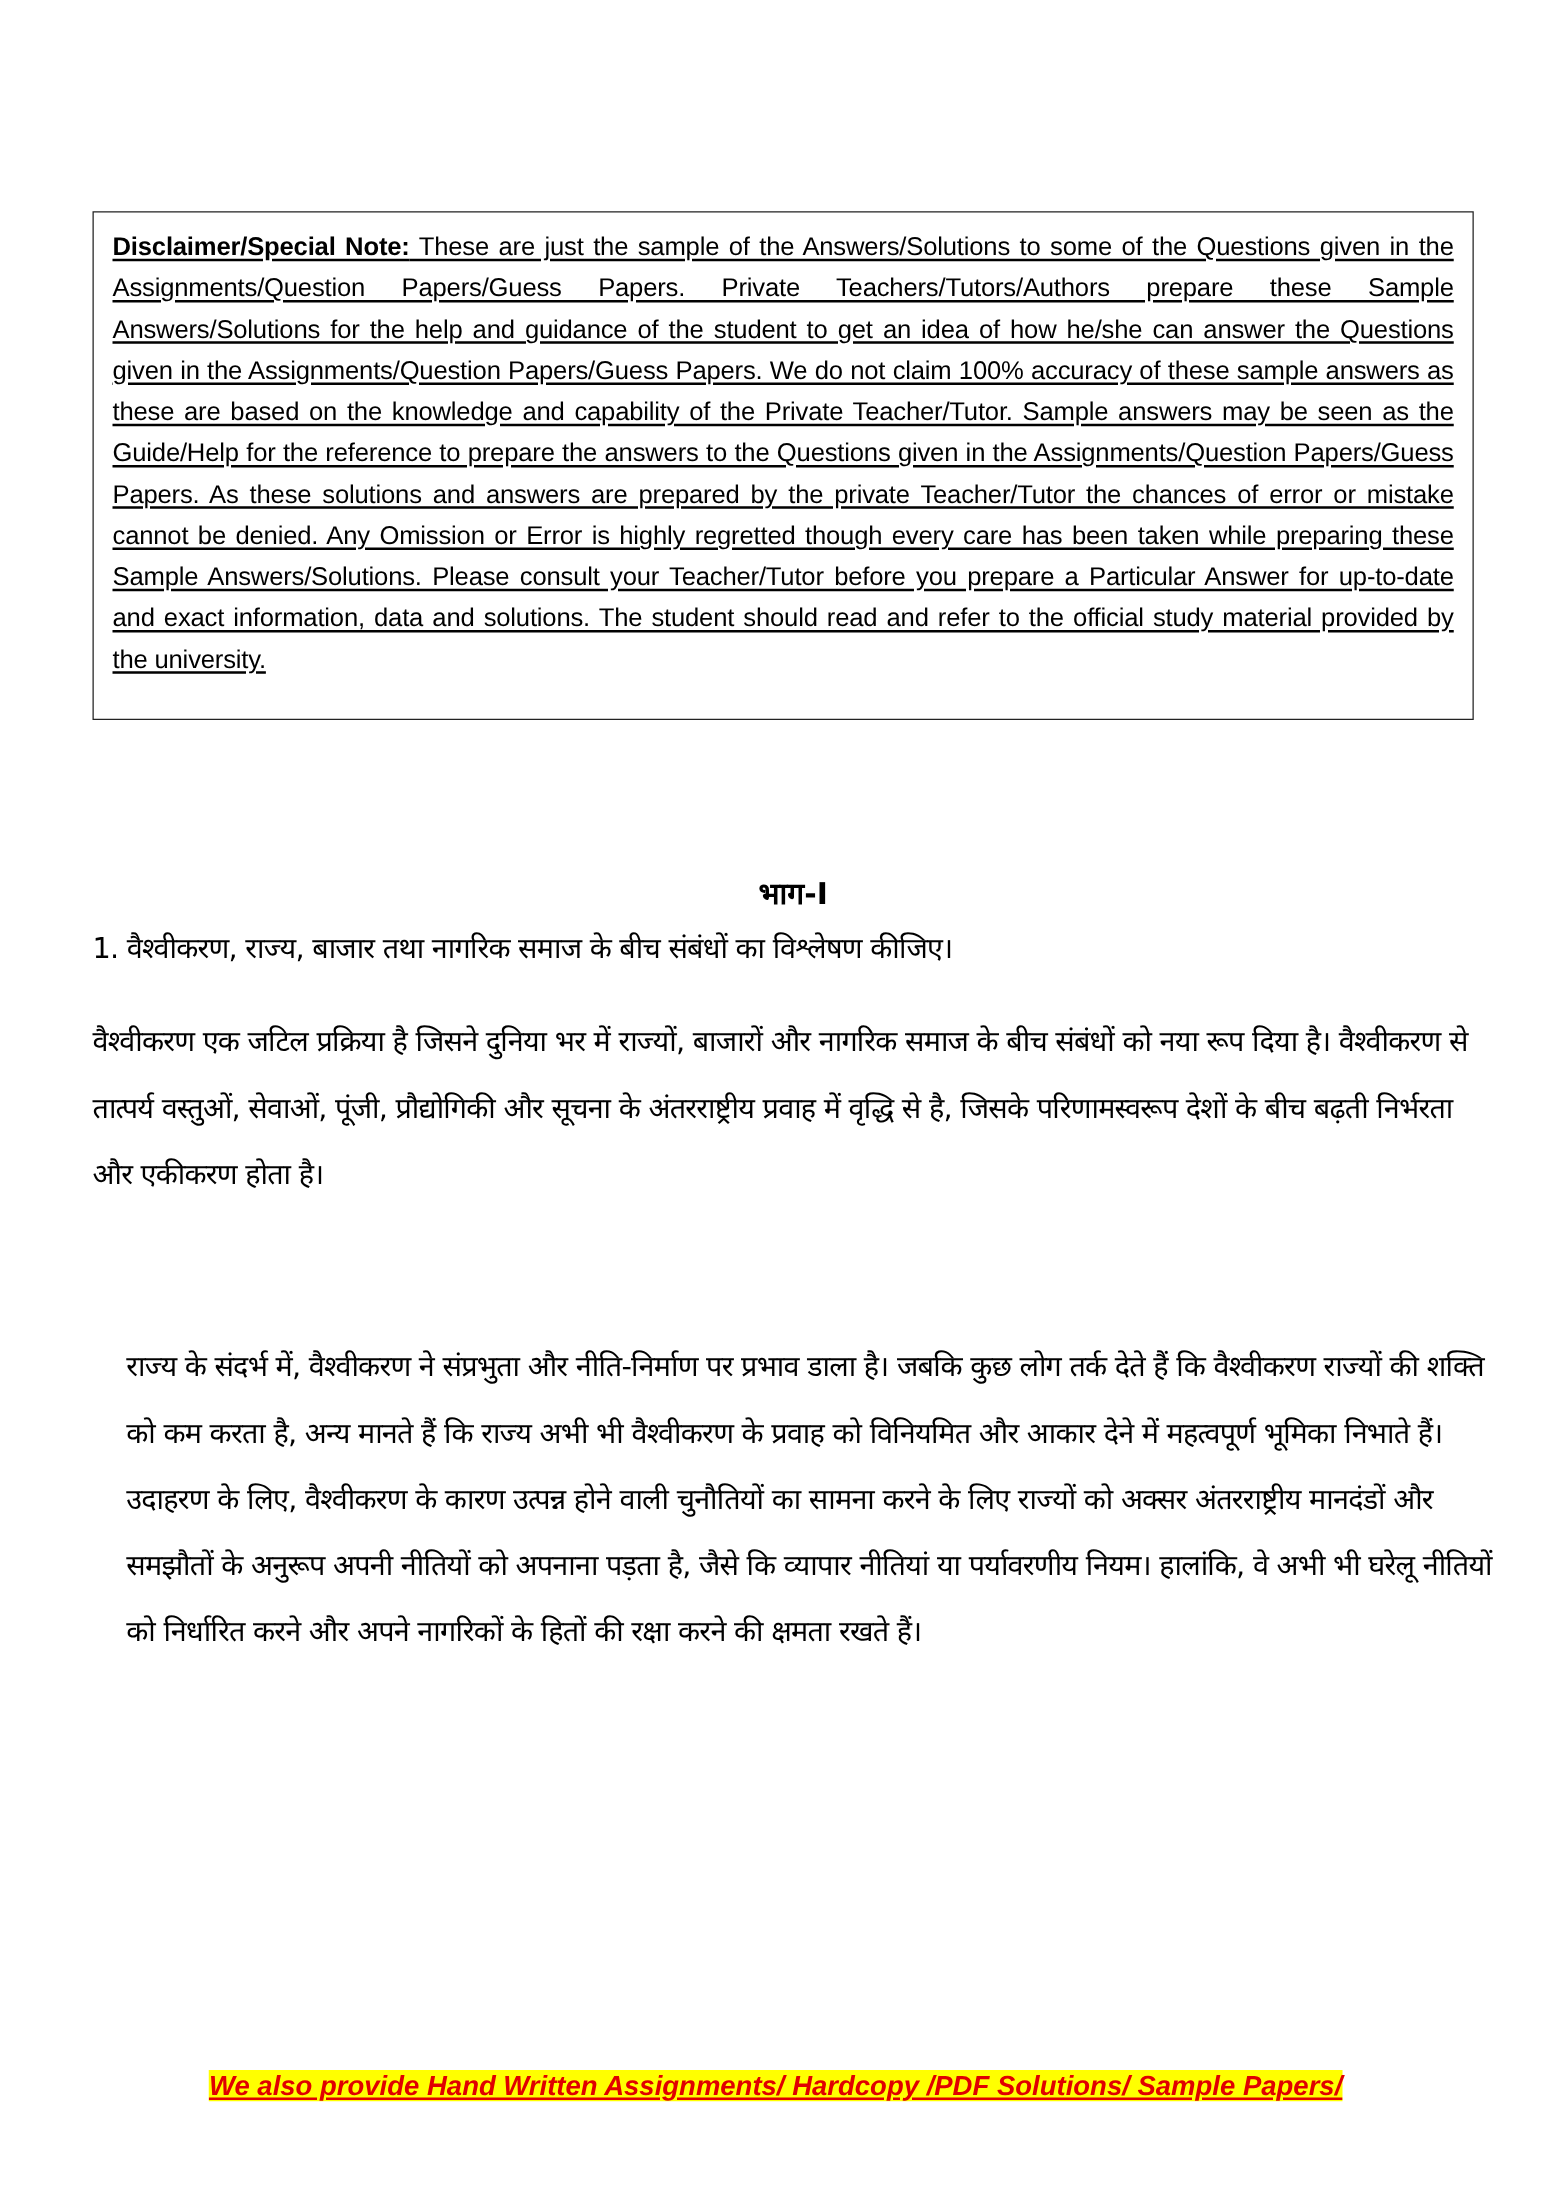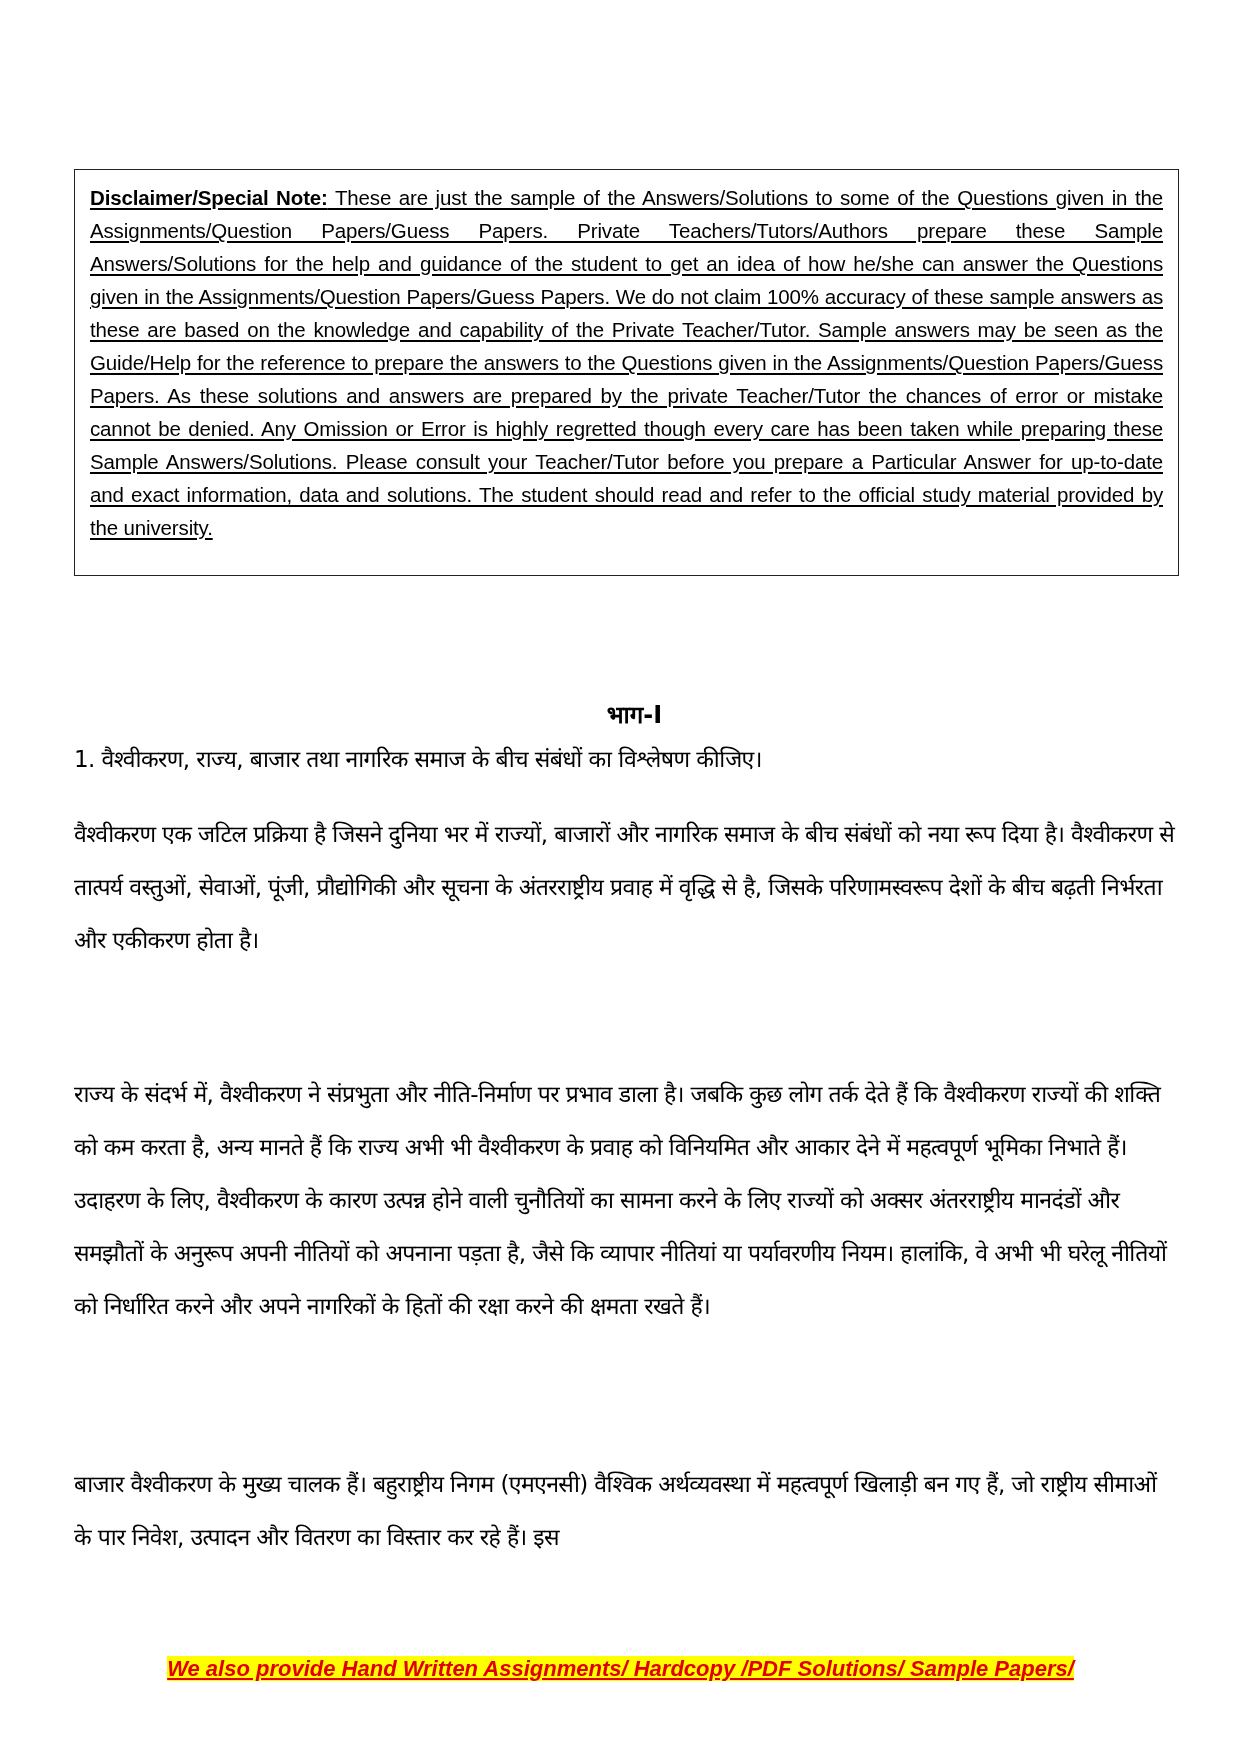--- a/index.html
+++ b/index.html
@@ -19,21 +19,21 @@
     position: absolute; left: 0; width: 1241px; top: 697px; text-align: center;
     font-size: 24px; font-weight: bold; font-family: "DejaVu Sans", sans-serif; padding-left: 14px;
   }
   .hindi {
     position: absolute; left: 74px; width: 1105px;
     font-family: "DejaVu Sans", sans-serif; font-size: 23px; line-height: 53px; margin: 0;
     letter-spacing: -0.6px;
   }
   .question { top: 733px; }
   .para1 { top: 808px; }
-  .para2 { top: 1068px; }
+  .para2 { top: 1068px; margin-left: 27px; }
   .para3 { top: 1458px; }
   .footer {
     position: absolute; left: 0; width: 1241px; top: 1652px; text-align: center;
     font-family: "Liberation Sans", "DejaVu Sans", sans-serif; font-style: italic; font-weight: bold;
     font-size: 22px; line-height: 34px; color: #e00000;
   }
   .footer span { background: #ffff00; text-decoration: underline; text-decoration-color: #e00000; }
 </style>
 </head>
 <body>
@@ -43,19 +43,18 @@
   <div class="disclaimer">
     <p><span class="lead">Disclaimer/Special Note:</span><span> These are just the sample of the Answers/Solutions to some of the Questions given in the Assignments/Question Papers/Guess Papers. Private Teachers/Tutors/Authors prepare these Sample Answers/Solutions for the help and guidance of the student to get an idea of how he/she can answer the Questions given in the Assignments/Question Papers/Guess Papers. We do not claim 100% accuracy of these sample answers as these are based on the knowledge and capability of the Private Teacher/Tutor. Sample answers may be seen as the Guide/Help for the reference to prepare the answers to the Questions given in the Assignments/Question Papers/Guess Papers. As these solutions and answers are prepared by the private Teacher/Tutor the chances of error or mistake cannot be denied. Any Omission or Error is highly regretted though every care has been taken while preparing these Sample Answers/Solutions. Please consult your Teacher/Tutor before you prepare a Particular Answer for up-to-date and exact information, data and solutions. The student should read and refer to the official study material provided by the university.</span></p>
   </div>
 
   <div class="heading">भाग-I</div>
 
   <p class="hindi question">1. वैश्वीकरण, राज्य, बाजार तथा नागरिक समाज के बीच संबंधों का विश्लेषण कीजिए।</p>
 
   <p class="hindi para1">वैश्वीकरण एक जटिल प्रक्रिया है जिसने दुनिया भर में राज्यों, बाजारों और नागरिक समाज के बीच संबंधों को नया रूप दिया है। वैश्वीकरण से तात्पर्य वस्तुओं, सेवाओं, पूंजी, प्रौद्योगिकी और सूचना के अंतरराष्ट्रीय प्रवाह में वृद्धि से है, जिसके परिणामस्वरूप देशों के बीच बढ़ती निर्भरता और एकीकरण होता है।</p>
   <p class="hindi para2">राज्य के संदर्भ में, वैश्वीकरण ने संप्रभुता और नीति-निर्माण पर प्रभाव डाला है। जबकि कुछ लोग तर्क देते हैं कि वैश्वीकरण राज्यों की शक्ति को कम करता है, अन्य मानते हैं कि राज्य अभी भी वैश्वीकरण के प्रवाह को विनियमित और आकार देने में महत्वपूर्ण भूमिका निभाते हैं। उदाहरण के लिए, वैश्वीकरण के कारण उत्पन्न होने वाली चुनौतियों का सामना करने के लिए राज्यों को अक्सर अंतरराष्ट्रीय मानदंडों और समझौतों के अनुरूप अपनी नीतियों को अपनाना पड़ता है, जैसे कि व्यापार नीतियां या पर्यावरणीय नियम। हालांकि, वे अभी भी घरेलू नीतियों को निर्धारित करने और अपने नागरिकों के हितों की रक्षा करने की क्षमता रखते हैं।</p>
-  <p class="hindi para3">बाजार वैश्वीकरण के मुख्य चालक हैं। बहुराष्ट्रीय निगम (एमएनसी) वैश्विक अर्थव्यवस्था में महत्वपूर्ण खिलाड़ी बन गए हैं, जो राष्ट्रीय सीमाओं के पार निवेश, उत्पादन और वितरण का विस्तार कर रहे हैं। इस</p>
 
   <div class="footer">
     <span>We also provide Hand Written Assignments/ Hardcopy /PDF Solutions/ Sample Papers/</span><br>
   </div>
 
 </div>
 
 </body></html>

